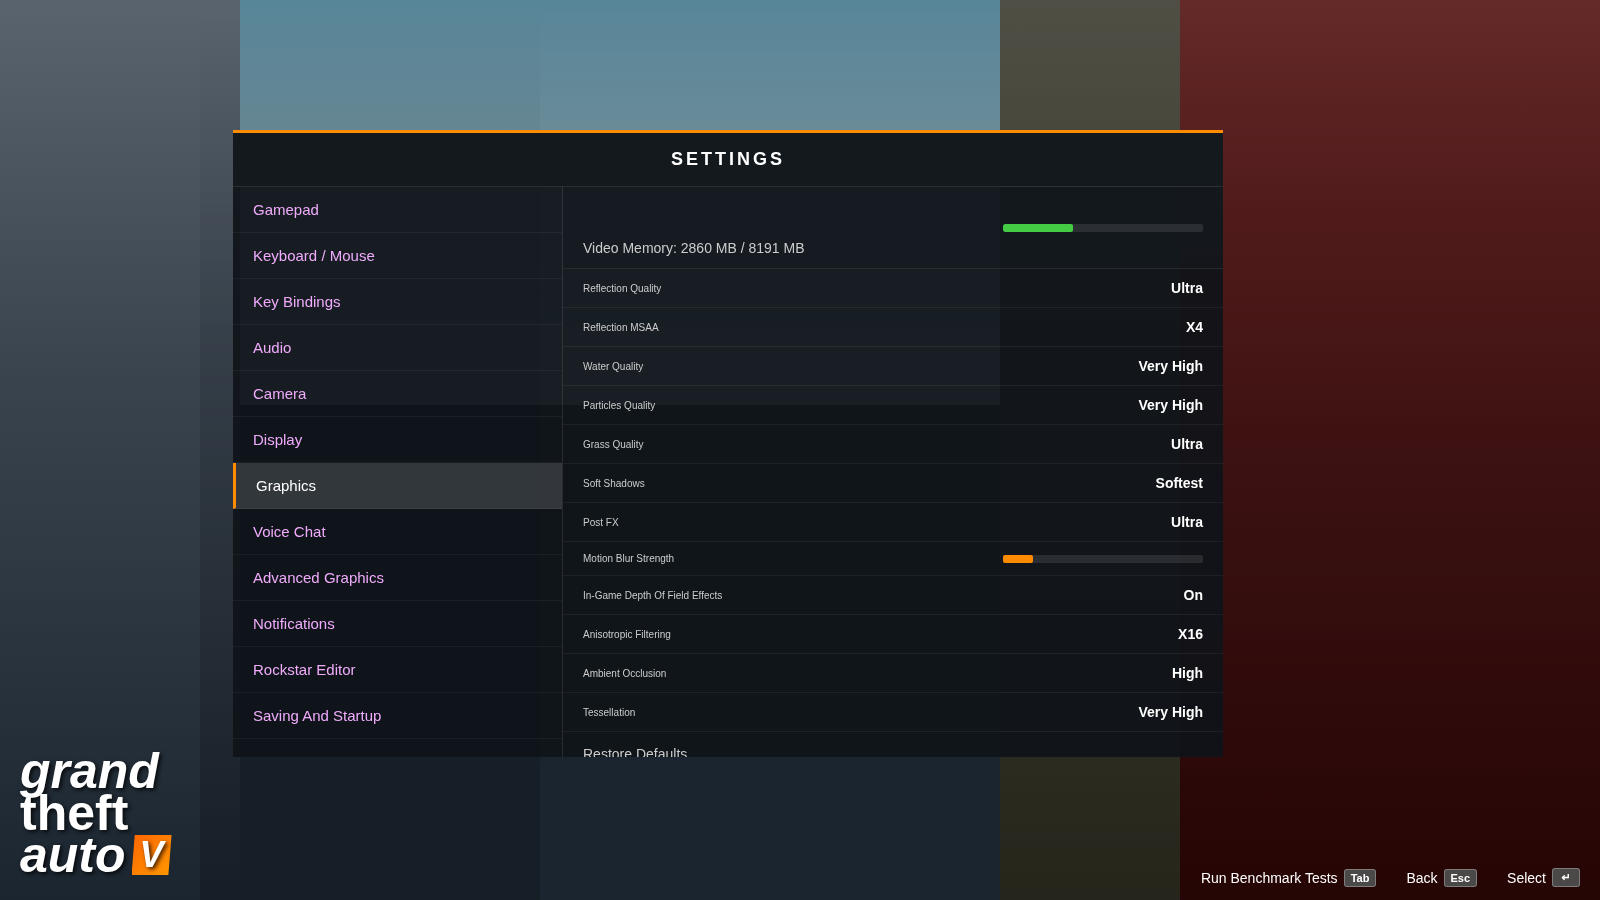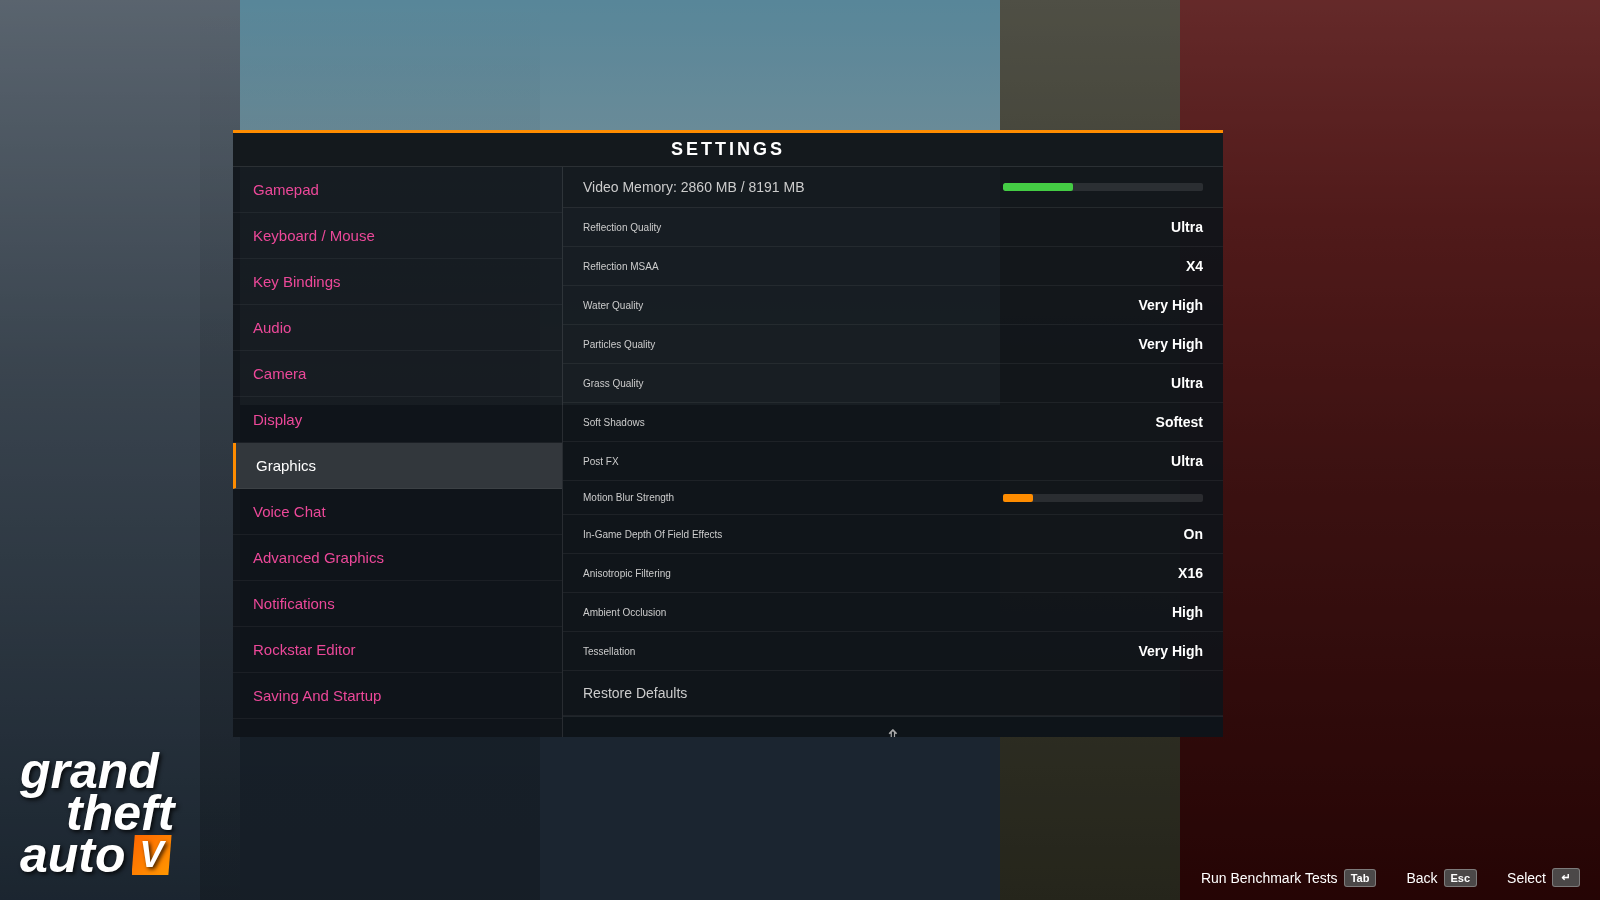--- a/index.html
+++ b/index.html
@@ -56,40 +56,40 @@
       border-top: 3px solid #ff8c00;
       z-index: 10;
     }
 
     .settings-title {
       text-align: center;
       color: white;
       font-size: 18px;
       font-weight: bold;
       letter-spacing: 3px;
-      padding: 6px;
+      padding: 16px;
       border-bottom: 1px solid rgba(255,255,255,0.1);
       background: rgba(20,25,30,0.95);
     }
 
     .settings-body {
       display: flex;
       height: 570px;
     }
 
     
     .settings-nav {
       width: 330px;
       border-right: 1px solid rgba(255,255,255,0.1);
       flex-shrink: 0;
     }
 
     .nav-item {
       padding: 14px 20px;
-      color: #ec4899;
+      color: #f0abfc;
       font-size: 15px;
       cursor: pointer;
       border-bottom: 1px solid rgba(255,255,255,0.05);
       transition: background 0.1s;
     }
 
     .nav-item.active {
       background: rgba(255,255,255,0.15);
       color: white;
       border-left: 3px solid #ff8c00;
@@ -107,20 +107,21 @@
       align-items: center;
       padding: 12px 20px;
       border-bottom: 1px solid rgba(255,255,255,0.08);
       background: rgba(20,25,30,0.5);
     }
 
     .video-memory-label {
       color: #cccccc;
       font-size: 14px;
       flex: 1;
+      margin-top: 41px;
     }
 
     .memory-bar-container {
       width: 200px;
       height: 8px;
       background: rgba(255,255,255,0.1);
       border-radius: 2px;
       overflow: hidden;
     }
 
@@ -250,21 +251,21 @@
 <div style="position:absolute;top:0;right:420px;width:180px;height:100%;z-index:0;background:linear-gradient(180deg,#7a7a6a 0%,#5a5a4a 40%,#3a3a2a 100%);"></div>
 
 <div style="position:absolute;top:0;left:0;width:240px;height:100%;z-index:0;background:linear-gradient(180deg,#8a9aaa 0%,#5a6a7a 40%,#2a3a4a 100%);"></div>
 
 <div class="overlay-dark"></div>
 
 <div style="position:absolute;bottom:0;left:200px;width:340px;height:100%;z-index:1;background:linear-gradient(180deg,transparent 0%,rgba(0,0,0,0.1) 40%,rgba(0,0,0,0.2) 100%);"></div>
 
 <div class="gta-logo">
   <div style="font-size:50px;font-style:italic;font-weight:900;">grand</div>
-  <div style="font-size:50px;font-style:italic;font-weight:900;margin-top:-8px;margin-left:46px;">theft</div>
+  <div style="font-size:50px;font-weight:900;margin-top:-8px;">theft</div>
   <div style="display:flex;align-items:center;margin-top:-8px;">
     <span style="font-size:50px;font-style:italic;font-weight:900;">auto</span>
     <span class="gta-v-badge" style="margin-left:6px;">V</span>
   </div>
 </div>
 
 <div class="settings-panel">
 
   <div class="settings-title">SETTINGS</div>
 

